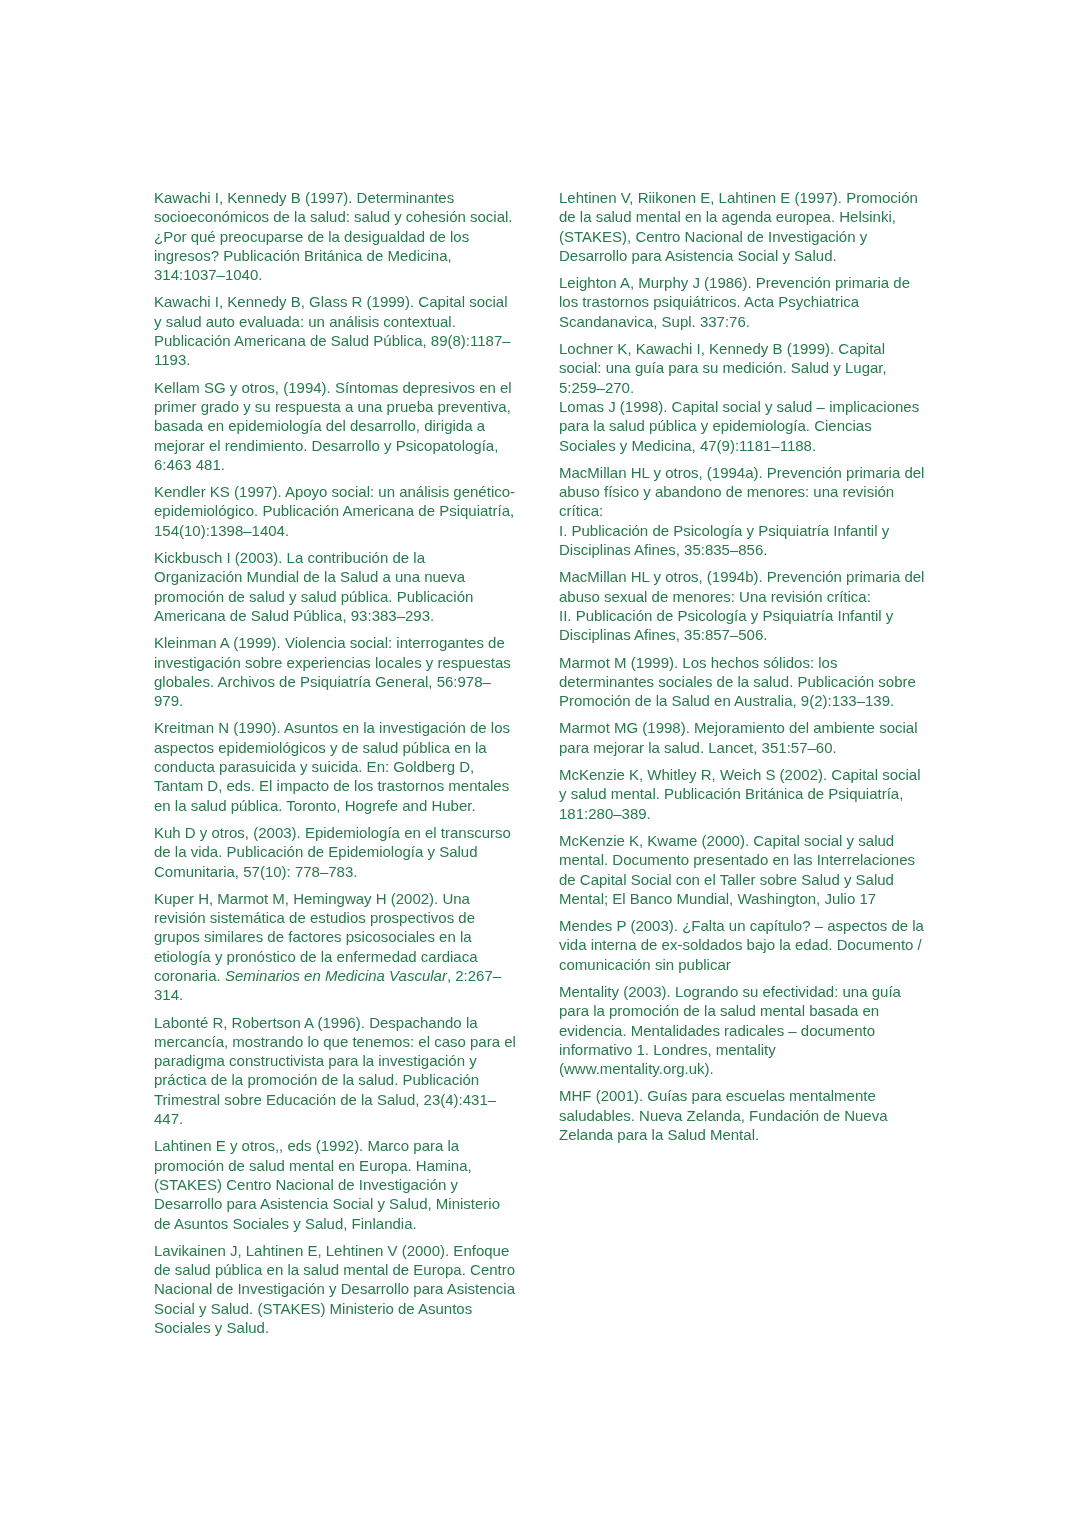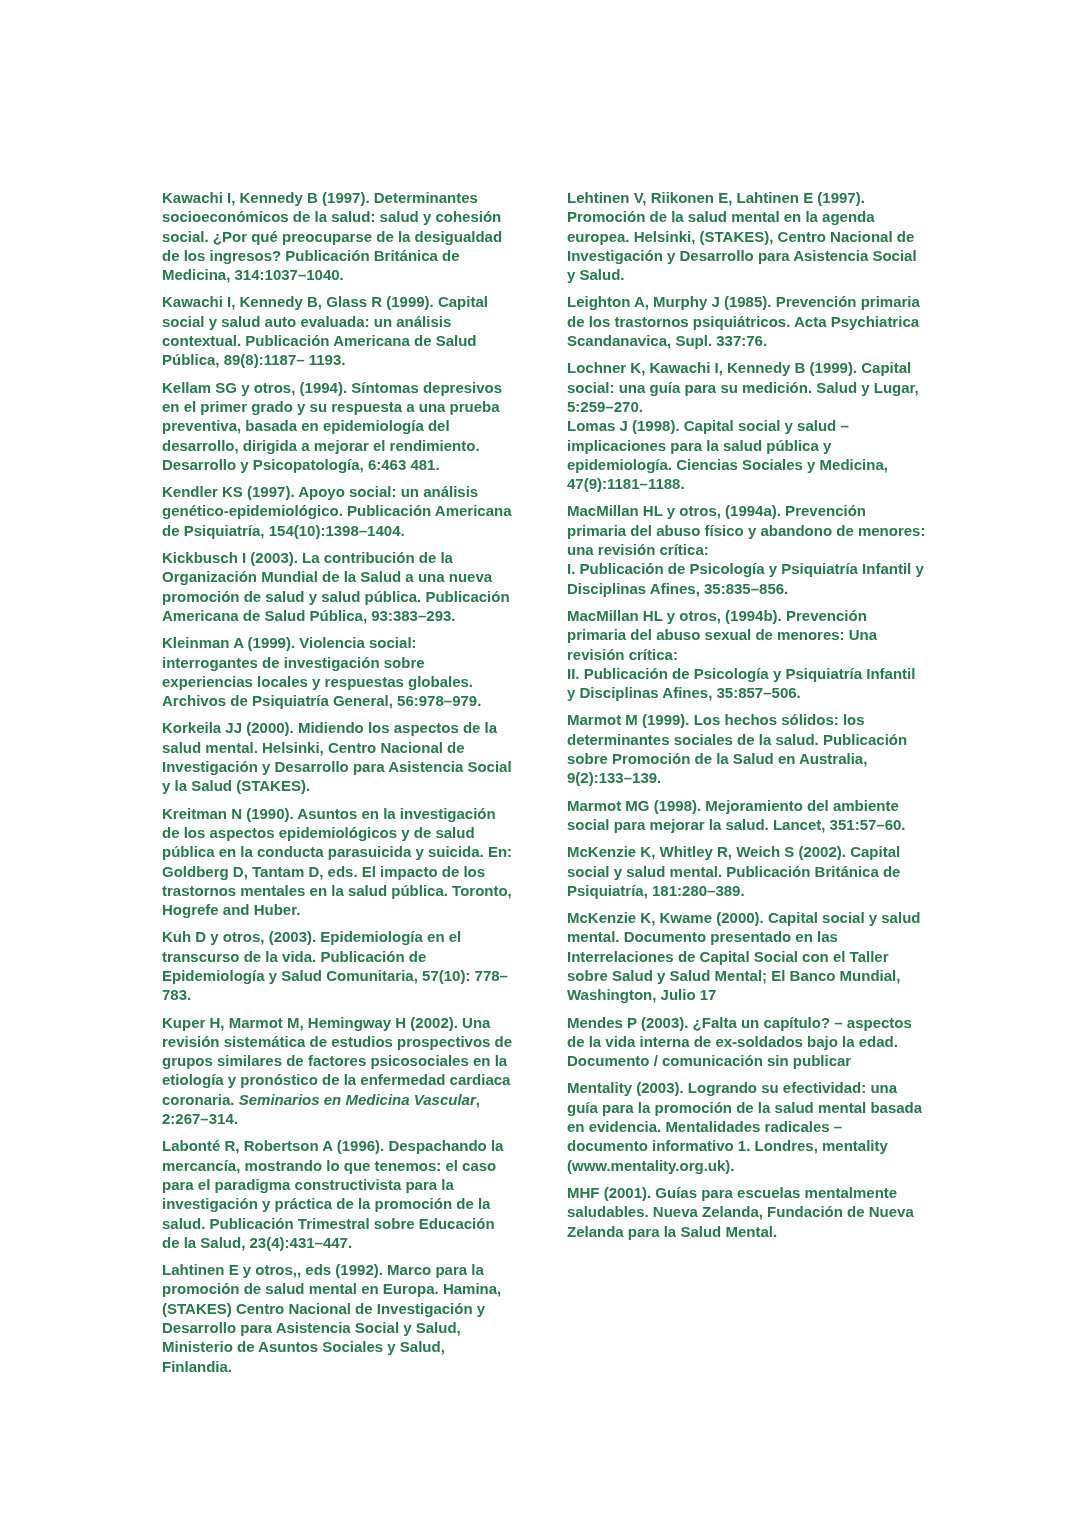--- a/index.html
+++ b/index.html
@@ -23,47 +23,46 @@
     position: absolute;
     top: 188px;
     font-size: 15px;
     line-height: 19.3px;
     color: var(--ink, #287a4e);
     text-align: left;
   }
   .ref-col--left  { left: 150px; width: 366px; }
   .ref-col--right { left: 555px; width: 372px; }
   p.ref {
-    margin: 0 0 8px 12px;
+    margin: 0 0 8px 4px;
     padding: 0;
-    font-weight: bold;
   }
   p.ref span.italic { font-style: italic; }
 </style>
 </head>
 <body style="background: rgb(255, 255, 255);">
 
 <div class="page">
   <div class="ref-col ref-col--left">
       <p class="ref"><span>Kawachi I, Kennedy B (1997). Determinantes socioeconómicos de la salud: salud y cohesión social. ¿Por qué preocuparse de la desigualdad de los ingresos? Publicación Británica de Medicina, 314:1037–1040.</span></p>
       <p class="ref"><span>Kawachi I, Kennedy B, Glass R (1999). Capital social y salud auto evaluada: un análisis contextual. Publicación Americana de Salud Pública, 89(8):1187– 1193.</span></p>
       <p class="ref"><span>Kellam SG y otros, (1994). Síntomas depresivos en el primer grado y su respuesta a una prueba preventiva, basada en epidemiología del desarrollo, dirigida a mejorar el rendimiento. Desarrollo y Psicopatología, 6:463 481.</span></p>
       <p class="ref"><span>Kendler KS (1997). Apoyo social: un análisis genético-epidemiológico. Publicación Americana de Psiquiatría, 154(10):1398–1404.</span></p>
       <p class="ref"><span>Kickbusch I (2003). La contribución de la Organización Mundial de la Salud a una nueva promoción de salud y salud pública. Publicación Americana de Salud Pública, 93:383–293.</span></p>
       <p class="ref"><span>Kleinman A (1999). Violencia social: interrogantes de investigación sobre experiencias locales y respuestas globales. Archivos de Psiquiatría General, 56:978–979.</span></p>
-      <p class="ref"><span>Korkeila JJ (2000). Midiendo los aspectos de la salud mental. Helsinki, Centro Nacional de Investigación y Desarrollo para Asistencia Social y la Salud (STAKES).</span></p>
       <p class="ref"><span>Kreitman N (1990). Asuntos en la investigación de los aspectos epidemiológicos y de salud pública en la conducta parasuicida y suicida. En: Goldberg D, Tantam D, eds. El impacto de los trastornos mentales en la salud pública. Toronto, Hogrefe and Huber.</span></p>
       <p class="ref"><span>Kuh D y otros, (2003). Epidemiología en el transcurso de la vida. Publicación de Epidemiología y Salud Comunitaria, 57(10): 778–783.</span></p>
       <p class="ref"><span>Kuper H, Marmot M, Hemingway H (2002). Una revisión sistemática de estudios prospectivos de grupos similares de factores psicosociales en la etiología y pronóstico de la enfermedad cardiaca coronaria. </span><span class="italic">Seminarios en Medicina Vascular</span><span>, 2:267–314.</span></p>
       <p class="ref"><span>Labonté R, Robertson A (1996). Despachando la mercancía, mostrando lo que tenemos: el caso para el paradigma constructivista para la investigación y práctica de la promoción de la salud. Publicación Trimestral sobre Educación de la Salud, 23(4):431–447.</span></p>
       <p class="ref"><span>Lahtinen E y otros,, eds (1992). Marco para la promoción de salud mental en Europa. Hamina, (STAKES) Centro Nacional de Investigación y Desarrollo para Asistencia Social y Salud, Ministerio de Asuntos Sociales y Salud, Finlandia.</span></p>
+      <p class="ref"><span>Lavikainen J, Lahtinen E, Lehtinen V (2000). Enfoque de salud pública en la salud mental de Europa. Centro Nacional de Investigación y Desarrollo para Asistencia Social y Salud. (STAKES) Ministerio de Asuntos Sociales y Salud.</span></p>
     </div>
   <div class="ref-col ref-col--right">
       <p class="ref"><span>Lehtinen V, Riikonen E, Lahtinen E (1997). Promoción de la salud mental en la agenda europea. Helsinki, (STAKES), Centro Nacional de Investigación y Desarrollo para Asistencia Social y Salud.</span></p>
-      <p class="ref"><span>Leighton A, Murphy J (1985). Prevención primaria de los trastornos psiquiátricos. Acta Psychiatrica Scandanavica, Supl. 337:76.</span></p>
+      <p class="ref"><span>Leighton A, Murphy J (1986). Prevención primaria de los trastornos psiquiátricos. Acta Psychiatrica Scandanavica, Supl. 337:76.</span></p>
       <p class="ref"><span>Lochner K, Kawachi I, Kennedy B (1999). Capital social: una guía para su medición. Salud y Lugar, 5:259–270.</span><br><span>Lomas J (1998). Capital social y salud – implicaciones para la salud pública y epidemiología. Ciencias Sociales y Medicina, 47(9):1181–1188.</span></p>
       <p class="ref"><span>MacMillan HL y otros, (1994a). Prevención primaria del abuso físico y abandono de menores: una revisión crítica:</span><br><span>I. Publicación de Psicología y Psiquiatría Infantil y Disciplinas Afines, 35:835–856.</span></p>
       <p class="ref"><span>MacMillan HL y otros, (1994b). Prevención primaria del abuso sexual de menores: Una revisión crítica:</span><br><span>II. Publicación de Psicología y Psiquiatría Infantil y Disciplinas Afines, 35:857–506.</span></p>
       <p class="ref"><span>Marmot M (1999). Los hechos sólidos: los determinantes sociales de la salud. Publicación sobre Promoción de la Salud en Australia, 9(2):133–139.</span></p>
       <p class="ref"><span>Marmot MG (1998). Mejoramiento del ambiente social para mejorar la salud. Lancet, 351:57–60.</span></p>
       <p class="ref"><span>McKenzie K, Whitley R, Weich S (2002). Capital social y salud mental. Publicación Británica de Psiquiatría, 181:280–389.</span></p>
       <p class="ref"><span>McKenzie K, Kwame (2000). Capital social y salud mental. Documento presentado en las Interrelaciones de Capital Social con el Taller sobre Salud y Salud Mental; El Banco Mundial, Washington, Julio 17</span></p>
       <p class="ref"><span>Mendes P (2003). ¿Falta un capítulo? – aspectos de la vida interna de ex-soldados bajo la edad. Documento / comunicación sin publicar</span></p>
       <p class="ref"><span>Mentality (2003). Logrando su efectividad: una guía para la promoción de la salud mental basada en evidencia. Mentalidades radicales – documento informativo 1. Londres, mentality (www.mentality.org.uk).</span></p>
       <p class="ref"><span>MHF (2001). Guías para escuelas mentalmente saludables. Nueva Zelanda, Fundación de Nueva Zelanda para la Salud Mental.</span></p>

